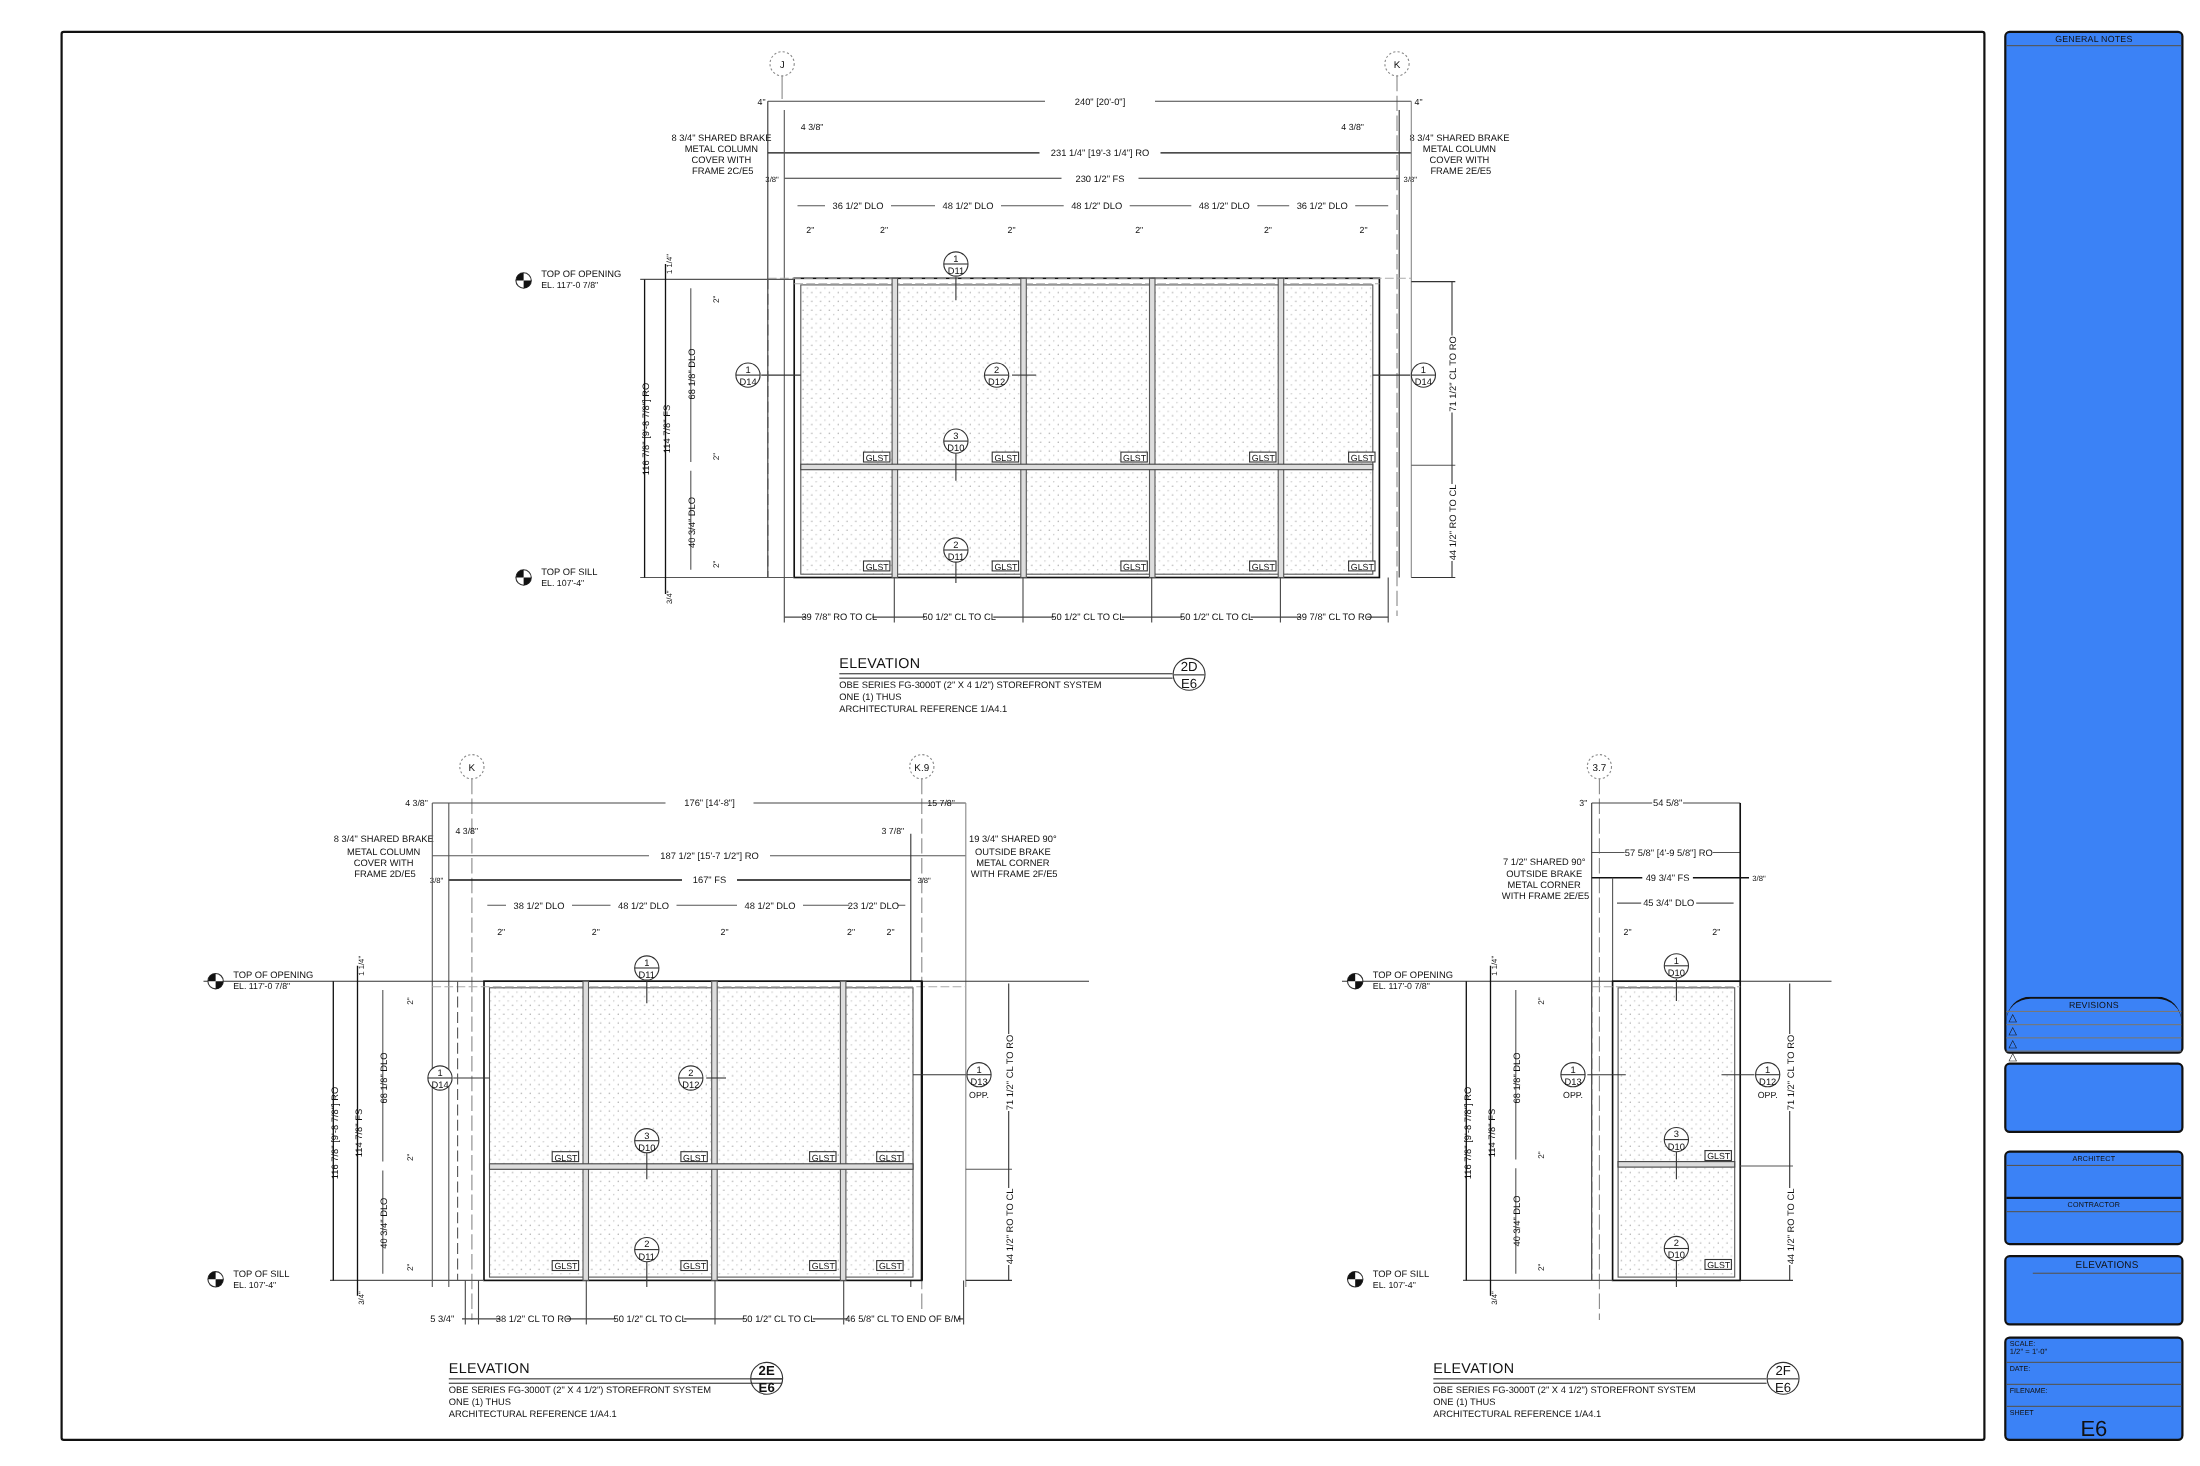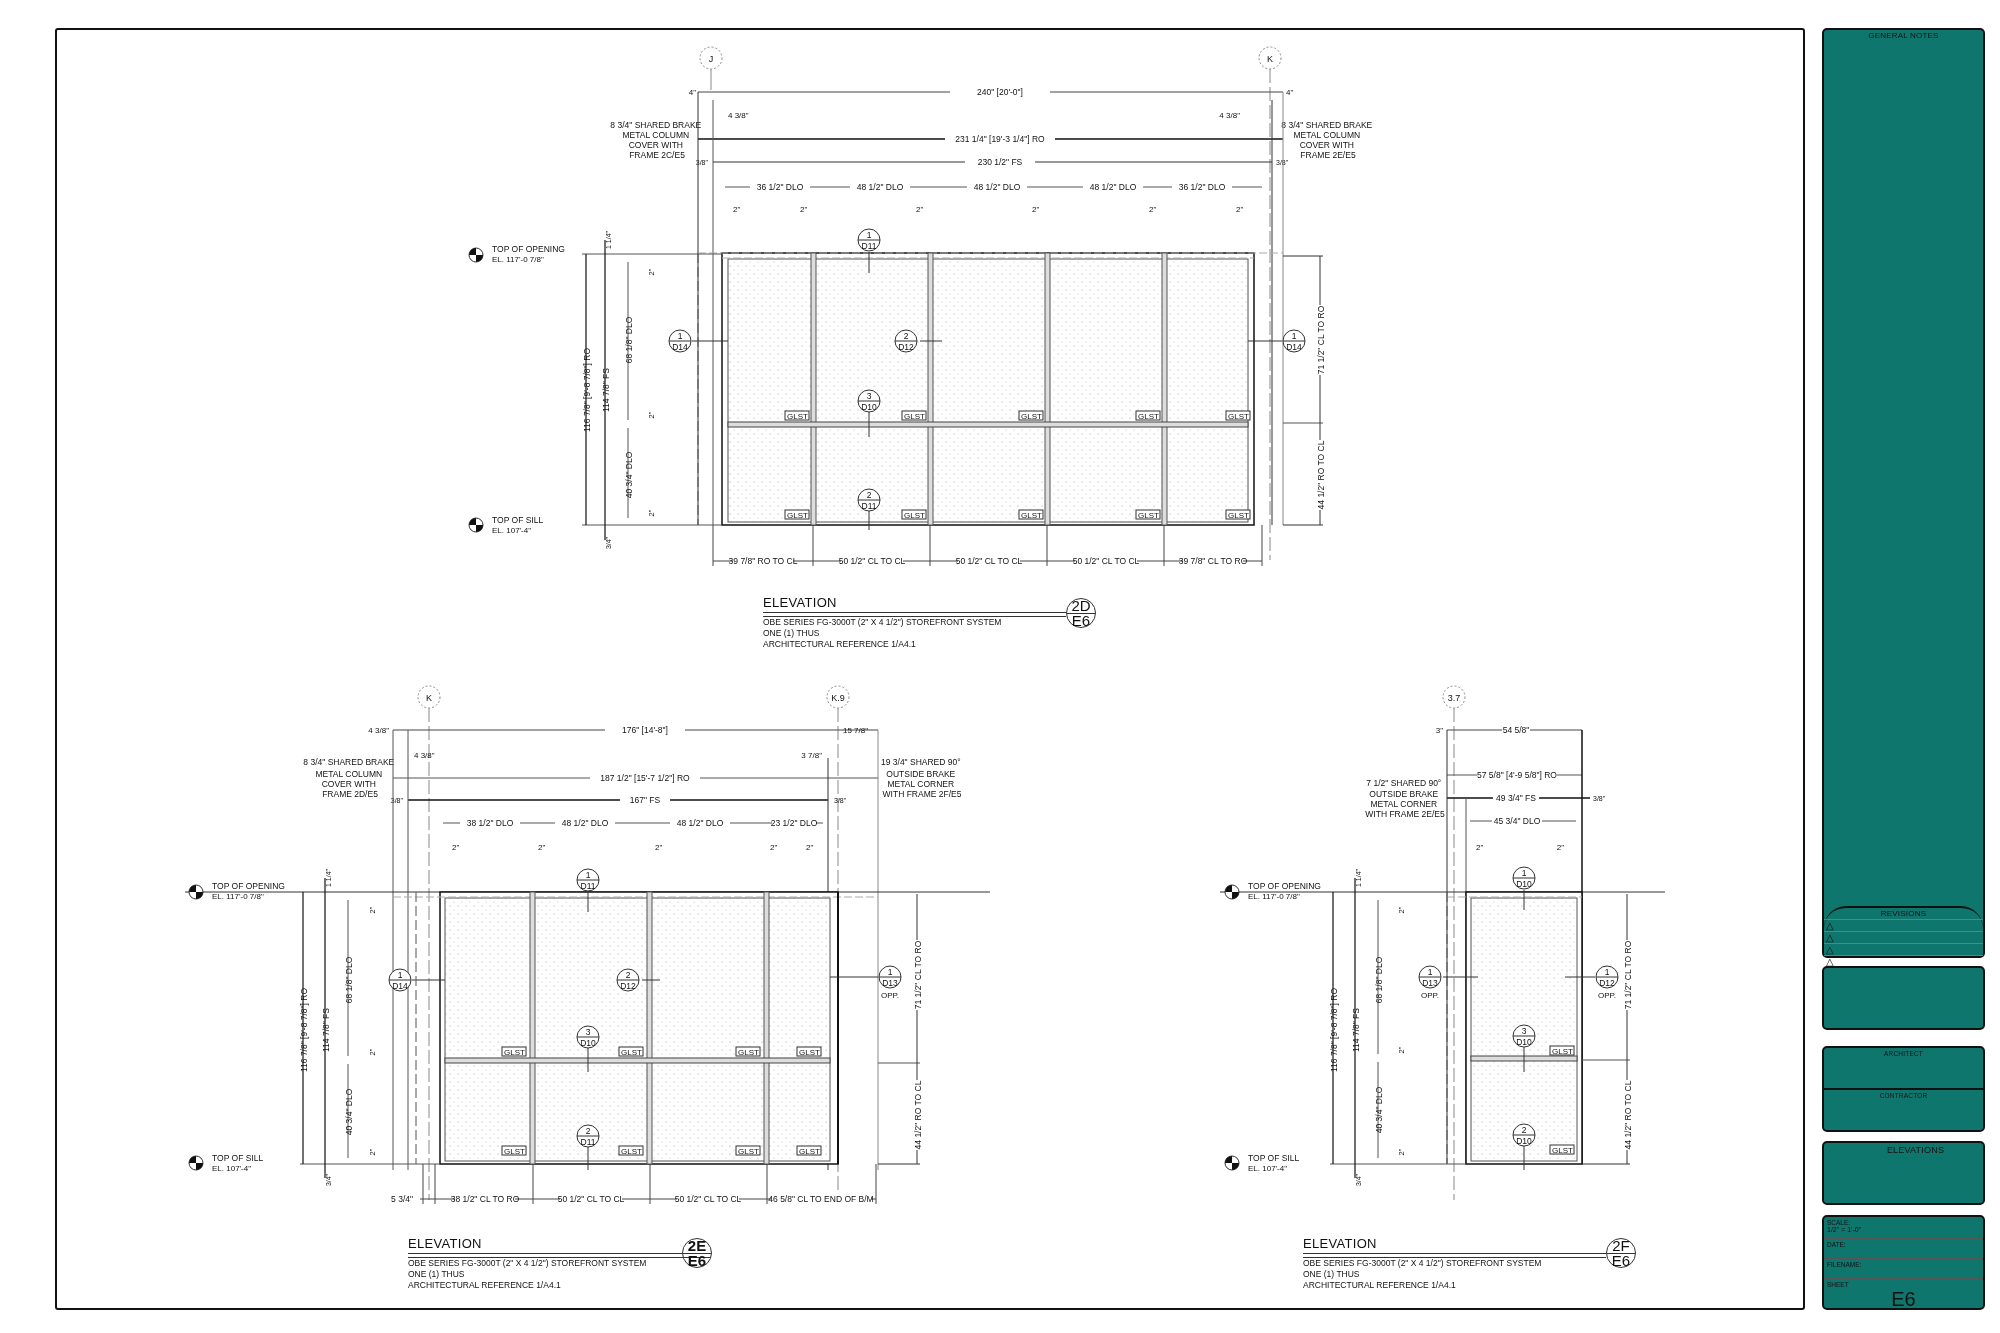--- a/index.html
+++ b/index.html
@@ -1,29 +1,29 @@
 <!DOCTYPE html>
 <html><head>
 <meta charset="utf-8">
 <style>
   html,body{margin:0;padding:0;background:#fff;}
   body{width:2000px;height:1333px;position:relative;overflow:hidden;font-family:"Liberation Sans",sans-serif;color:#111;}
   .frame{position:absolute;left:55px;top:28px;width:1750px;height:1282px;border:2px solid #111;border-radius:3px;box-sizing:border-box;}
-  .tb{position:absolute;border:2px solid #111;border-radius:5px;box-sizing:border-box;background:#0f766e;}
+  .tb{position:absolute;border:2px solid #111;border-radius:5px;box-sizing:border-box;background:#3b82f6;}
   .tb-head{font-size:8px;text-align:center;border-bottom:1px solid #555;line-height:11px;letter-spacing:.2px;}
   .tb-head.big{font-size:9px;line-height:14px;}
   .rev-row{height:11px;border-top:1px solid #777;font-size:10px;line-height:11px;padding-left:2px;}
   .tb-field{border-bottom:1px solid #555;font-size:6.5px;padding:2px 3px;height:17px;box-sizing:border-box;}
   .tb-field .v{font-size:7px;}
   .sheet-num{font-size:20px;text-align:center;margin-top:-2px;}
   svg text{font-family:"Liberation Sans",sans-serif;fill:#111;}
   .cap-title{position:absolute;font-size:13px;letter-spacing:.3px;}
   .cap-line{position:absolute;font-size:8.5px;line-height:10.5px;}
   .cap-rule{position:absolute;height:3px;border-top:1px solid #333;border-bottom:1px solid #333;}
-  .tag{position:absolute;width:30px;height:30px;border:1px solid #333;border-radius:50%;font-size:15px;text-align:center;box-sizing:border-box;}
+  .tag{position:absolute;width:30px;height:30px;border:1px solid #333;border-radius:50%;font-size:12px;text-align:center;box-sizing:border-box;}
   .tag .t{display:block;line-height:14px;border-bottom:1px solid #333;}
   .tag .b{display:block;line-height:14px;}
 </style>
 </head>
 <body>
 
 <div class="frame"></div>
 
 <svg width="2000" height="1333" style="position:absolute;left:0;top:0;">
   <defs>

